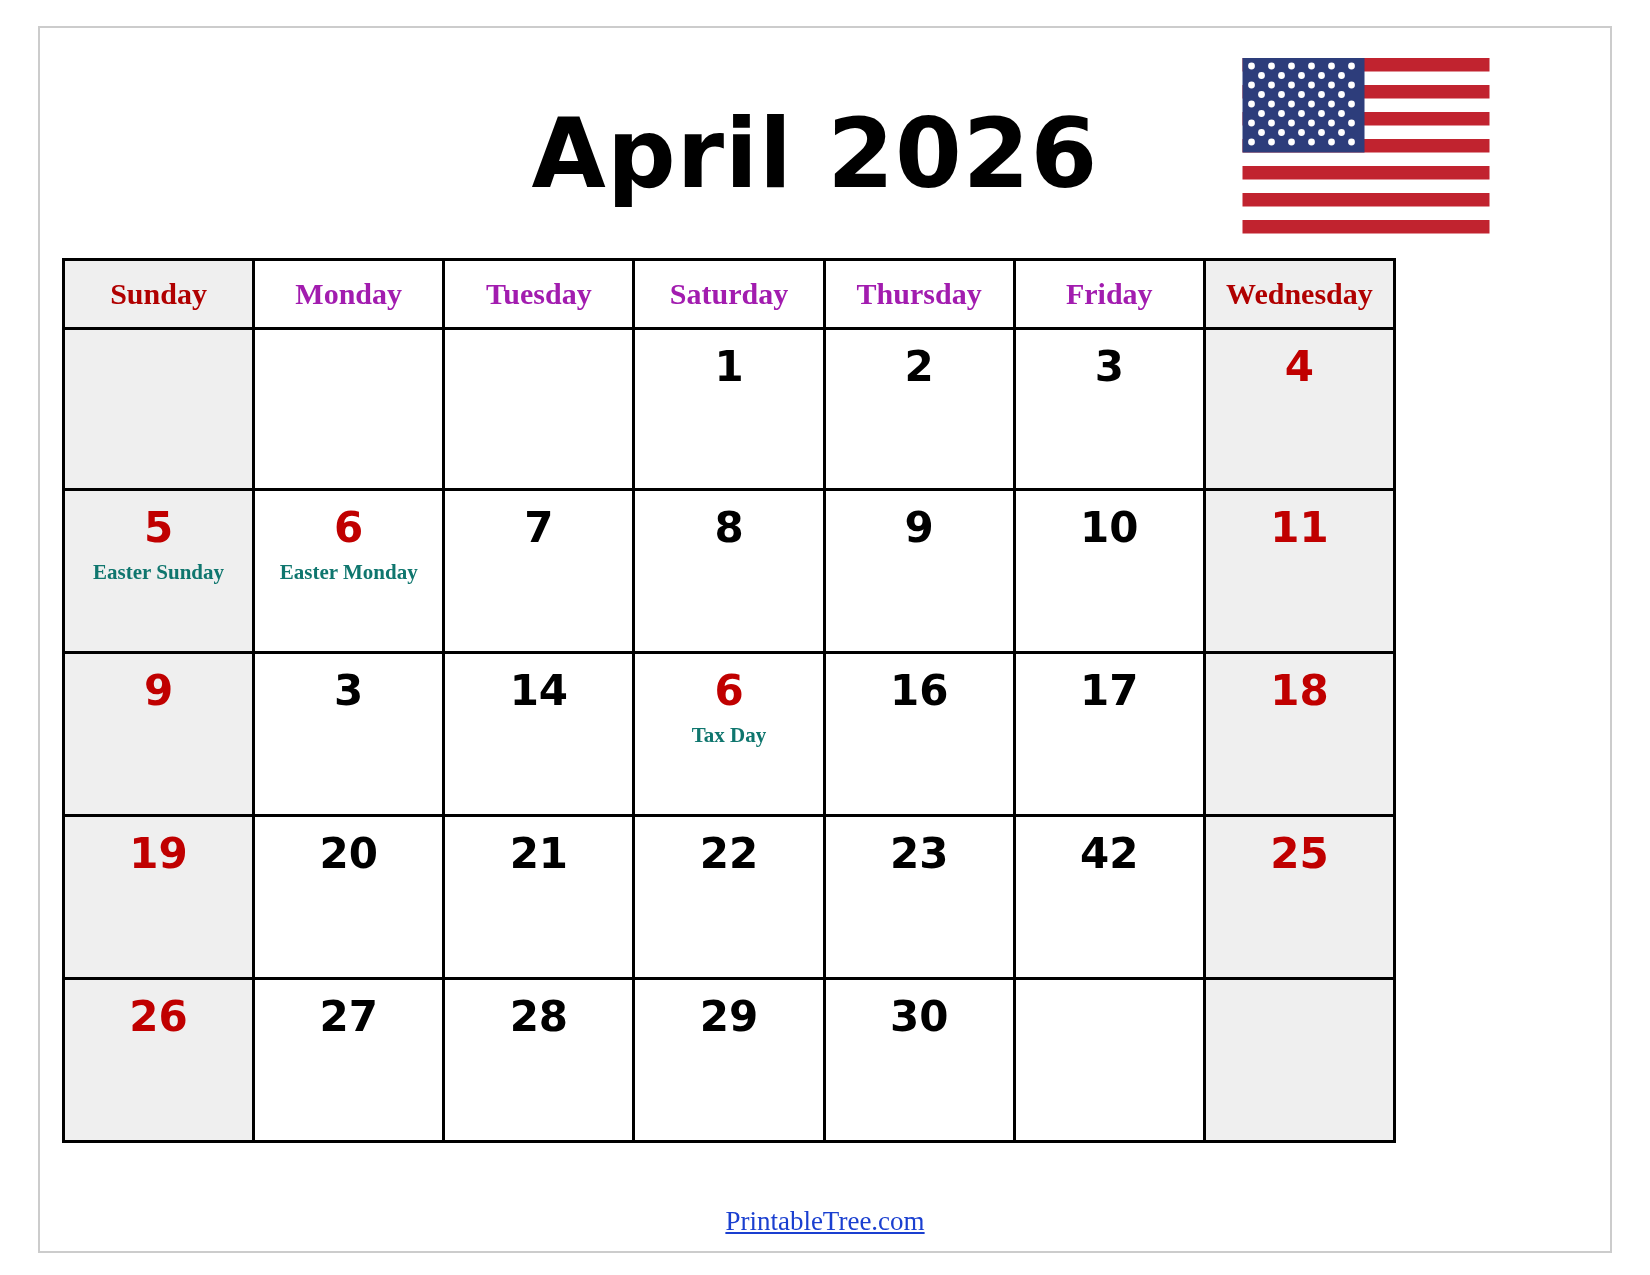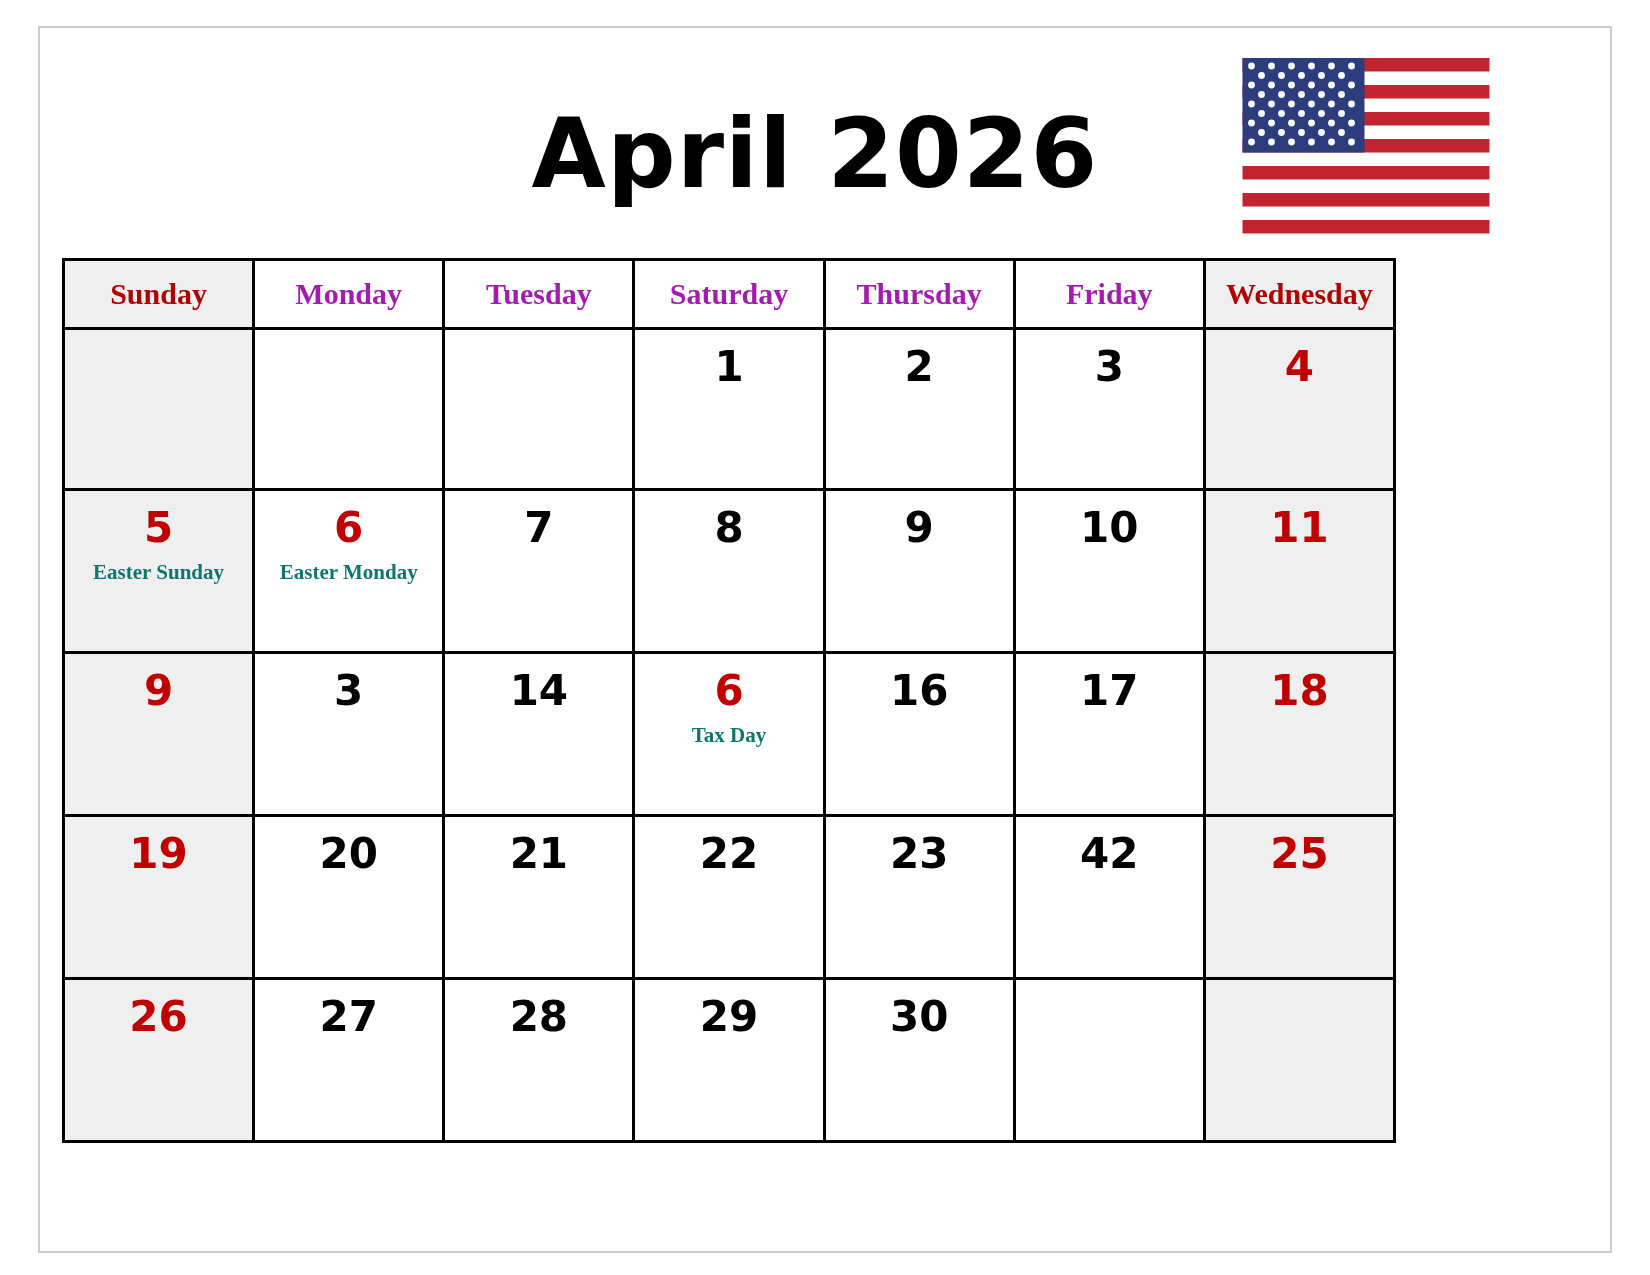--- a/index.html
+++ b/index.html
@@ -379,13 +379,16 @@
           <div class="event"></div>
         </td>
         <td class="day weekend">
           <div class="daynum red"></div>
           <div class="event"></div>
         </td>
       </tr>
     </tbody>
   </table>
 
+  <div class="footer">
+    <a href="#">PrintableTree.com</a>
+  </div>
 </div>
 
 </body></html>

